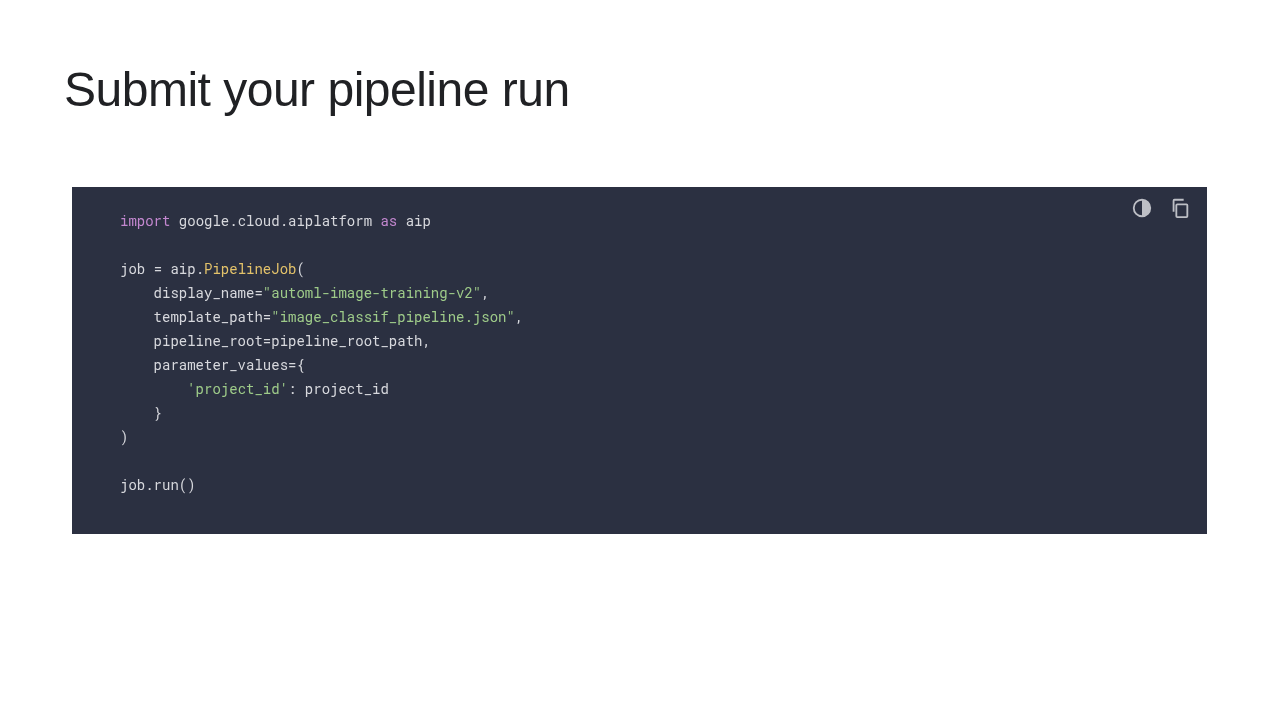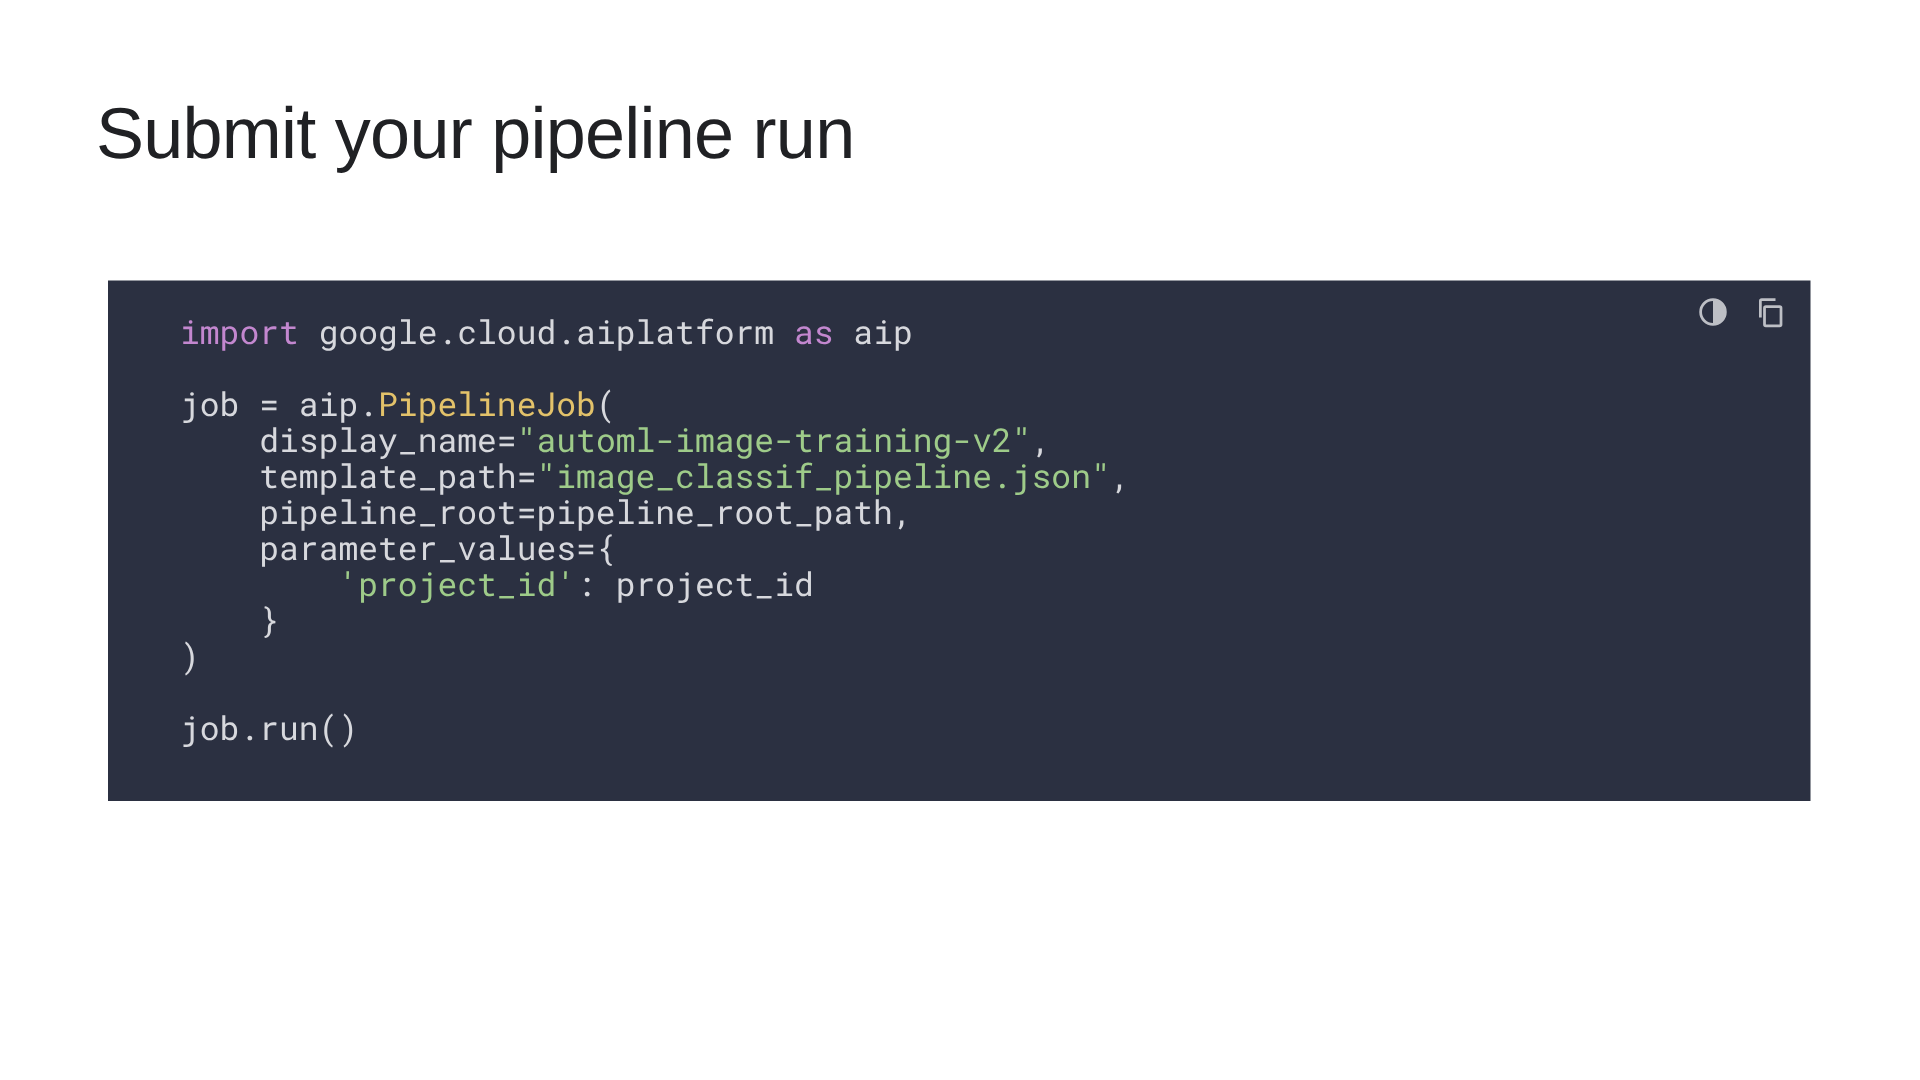--- a/index.html
+++ b/index.html
@@ -47,21 +47,21 @@
   }
   .code-toolbar svg {
     width: 22px;
     height: 22px;
     display: block;
     opacity: 0.85;
   }
   pre.code {
     margin: 0;
     font-family: "Roboto Mono", Consolas, Menlo, monospace;
-    font-size: 22px;
+    font-size: 14px;
     line-height: 24px;
     color: #d7d8dd;
     white-space: pre;
   }
   .tok-kw      { color: #c387cf; }   
   .tok-ident   { color: #d7d8dd; }   
   .tok-type    { color: #e3c26a; }   
   .tok-str     { color: #9ecb89; }   
   .tok-punc    { color: #d7d8dd; }   
 </style>

